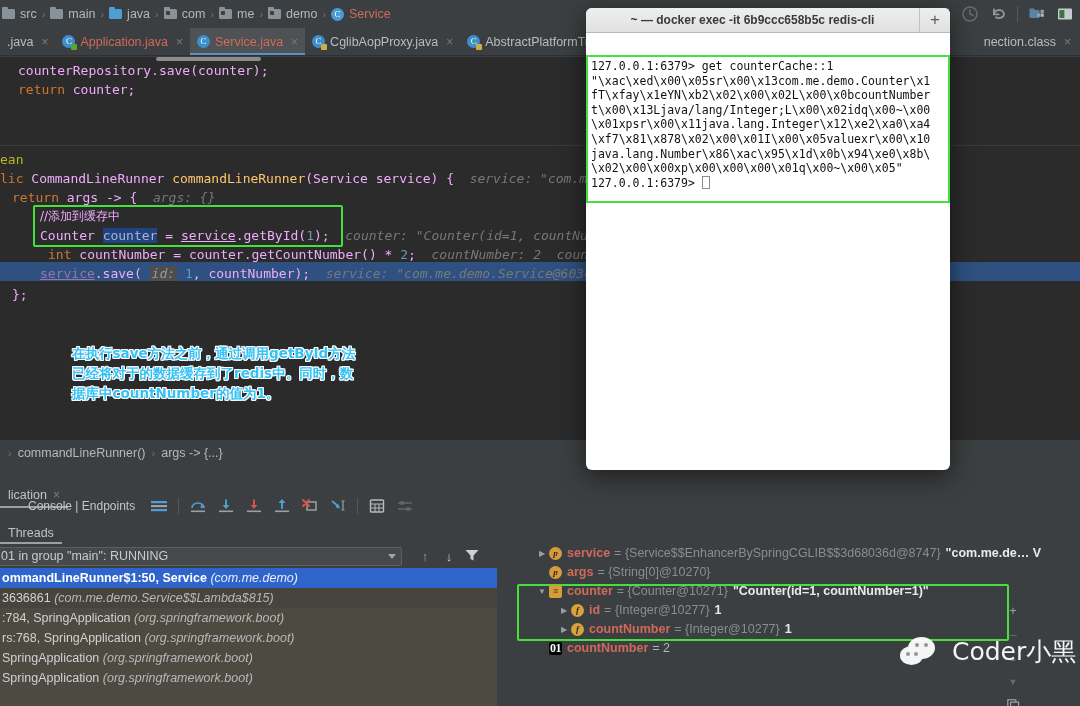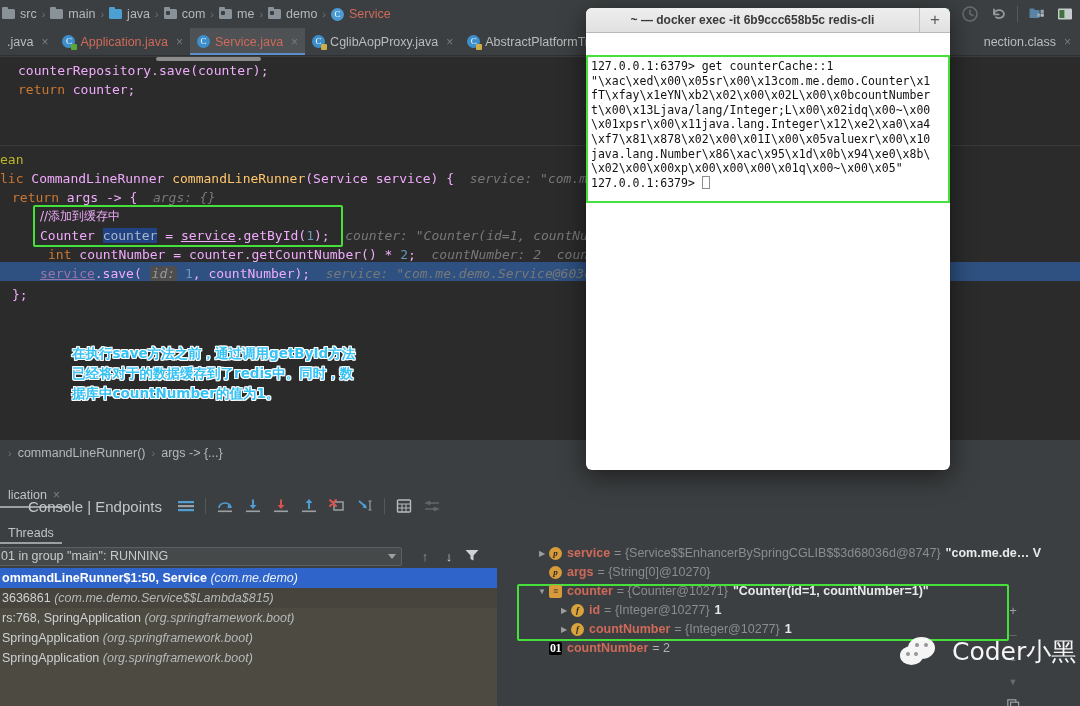--- a/index.html
+++ b/index.html
@@ -114,21 +114,21 @@
   .run-tab{
     display:flex;align-items:center;gap:6px;font-size:12.5px;color:#c0c3c4;
     padding:0 8px;height:26px;position:relative;margin-top:32px;
   }
   .run-tab.active:after{content:"";position:absolute;left:0;right:0;bottom:0;height:2px;background:#9aa0a3;}
   .run-tab .x{color:#7c8082;font-size:12px;}
 
   .run-toolrow{
     position:absolute;left:0;top:26px;width:1080px;height:28px;display:flex;align-items:center;gap:0;
   }
-  .conlabel{font-size:15px;color:#c3c6c7;padding:0 10px 0 28px;white-space:nowrap;}
+  .conlabel{font-size:12px;color:#c3c6c7;padding:0 10px 0 28px;white-space:nowrap;}
   .dbtn{width:22px;height:22px;display:flex;align-items:center;justify-content:center;margin:0 3px;}
   .vdiv{width:1px;height:16px;background:#53585a;margin:0 5px;}
 
   .panehdr{
     position:absolute;top:54px;height:24px;display:flex;align-items:flex-end;
     font-size:12.5px;color:#c0c3c4;
   }
   .panehdr .txt{padding:0 8px 4px 8px;position:relative;}
   .panehdr .txt:after{content:"";position:absolute;left:0;right:0;bottom:0;height:2px;background:#9aa0a3;}
 
@@ -470,20 +470,21 @@
         <span style="position:absolute;left:438px;top:2px;width:22px;height:20px;display:flex;align-items:center;justify-content:center;color:#cfd2d3;font-size:13px;">↓</span>
         <span style="position:absolute;left:464px;top:4px;">
           <svg width="16" height="14" viewBox="0 0 16 14">
               <path d="M1.5 2 L14.5 2 L9.5 7.5 L9.5 12.5 L6.5 11 L6.5 7.5 Z" fill="#cfd2d3"></path>
             </svg>
         </span>
       </div>
       <div class="thr-list">
         <div class="frame sel"><b>ommandLineRunner$1:50, Service</b> <em>(com.me.demo)</em></div>
         <div class="frame second"><span>3636861</span> <em>(com.me.demo.Service$$Lambda$815)</em></div>
+        <div class="frame"><span>:784, SpringApplication</span> <em>(org.springframework.boot)</em></div>
         <div class="frame"><span>rs:768, SpringApplication</span> <em>(org.springframework.boot)</em></div>
         <div class="frame"><span>SpringApplication</span> <em>(org.springframework.boot)</em></div>
         <div class="frame"><span>SpringApplication</span> <em>(org.springframework.boot)</em></div>
       </div>
     </div>
 
     <div class="vars-pane">
       <div class="varside">
         <div class="vside-btn">+</div>
         <div class="vside-btn" style="opacity:.45;">–</div>

